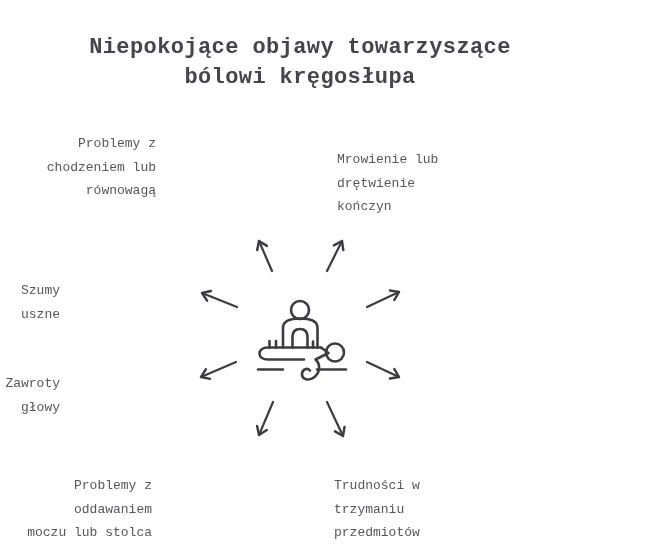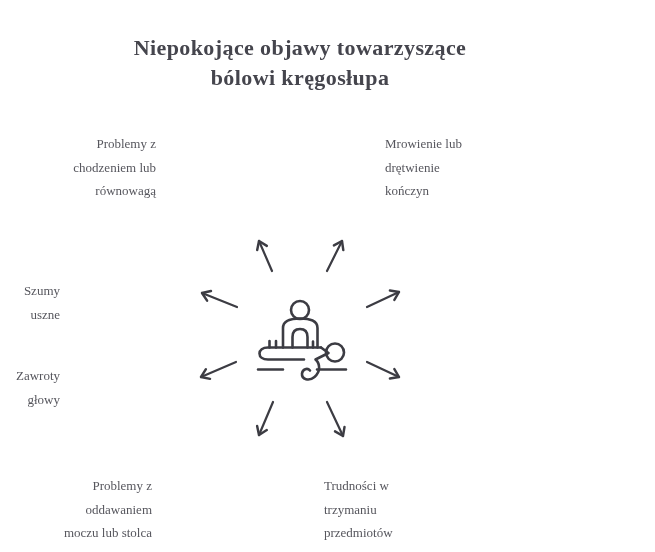--- a/index.html
+++ b/index.html
@@ -1,46 +1,46 @@
 <!DOCTYPE html>
 <html style="--color-background: #ffffff; --color-title: #45454d; --color-label: #56565d; --color-stroke: #3c3c43;"><head>
 <meta charset="utf-8">
 <style>
   html,body{margin:0;padding:0;background:#ffffff;}
   #canvas{
     position:relative;
     width:545px;height:552px;
     background:var(--color-background,#ffffff);
     overflow:hidden;
-    font-family:Liberation Serif, serif;
+    font-family:Liberation Mono, monospace;
   }
   .title{
     position:absolute;left:0;top:33px;width:600px;
     text-align:center;
     font-size:22px;line-height:30px;font-weight:700;
     letter-spacing:0.4px;
     color:var(--color-title,#45454d);
     white-space:pre-line;
   }
   .label{
     position:absolute;
     font-size:13px;line-height:23.5px;
     color:var(--color-label,#56565d);
     white-space:pre-line;
   }
   .align-right{text-align:right;}
   .align-left{text-align:left;}
   .pos-top-left{right:389px;top:132px;}
-  .pos-top-right{left:337px;top:132px;margin-left:48px;}
+  .pos-top-right{left:337px;top:148px;}
   .pos-left-upper{right:485px;top:279px;}
   .pos-right-upper{left:429px;top:269px;}
-  .pos-left-lower{right:485px;top:364px;}
+  .pos-left-lower{right:485px;top:372px;}
   .pos-right-lower{left:429px;top:362px;}
   .pos-bottom-left{right:393px;top:474px;}
-  .pos-bottom-right{left:324px;top:474px;}
+  .pos-bottom-right{left:334px;top:474px;}
   .overlay{
     position:absolute;left:0;top:0;
     color:var(--color-stroke,#3c3c43);
   }
 </style>
 </head>
 <body>
 
 <div id="canvas">
 

